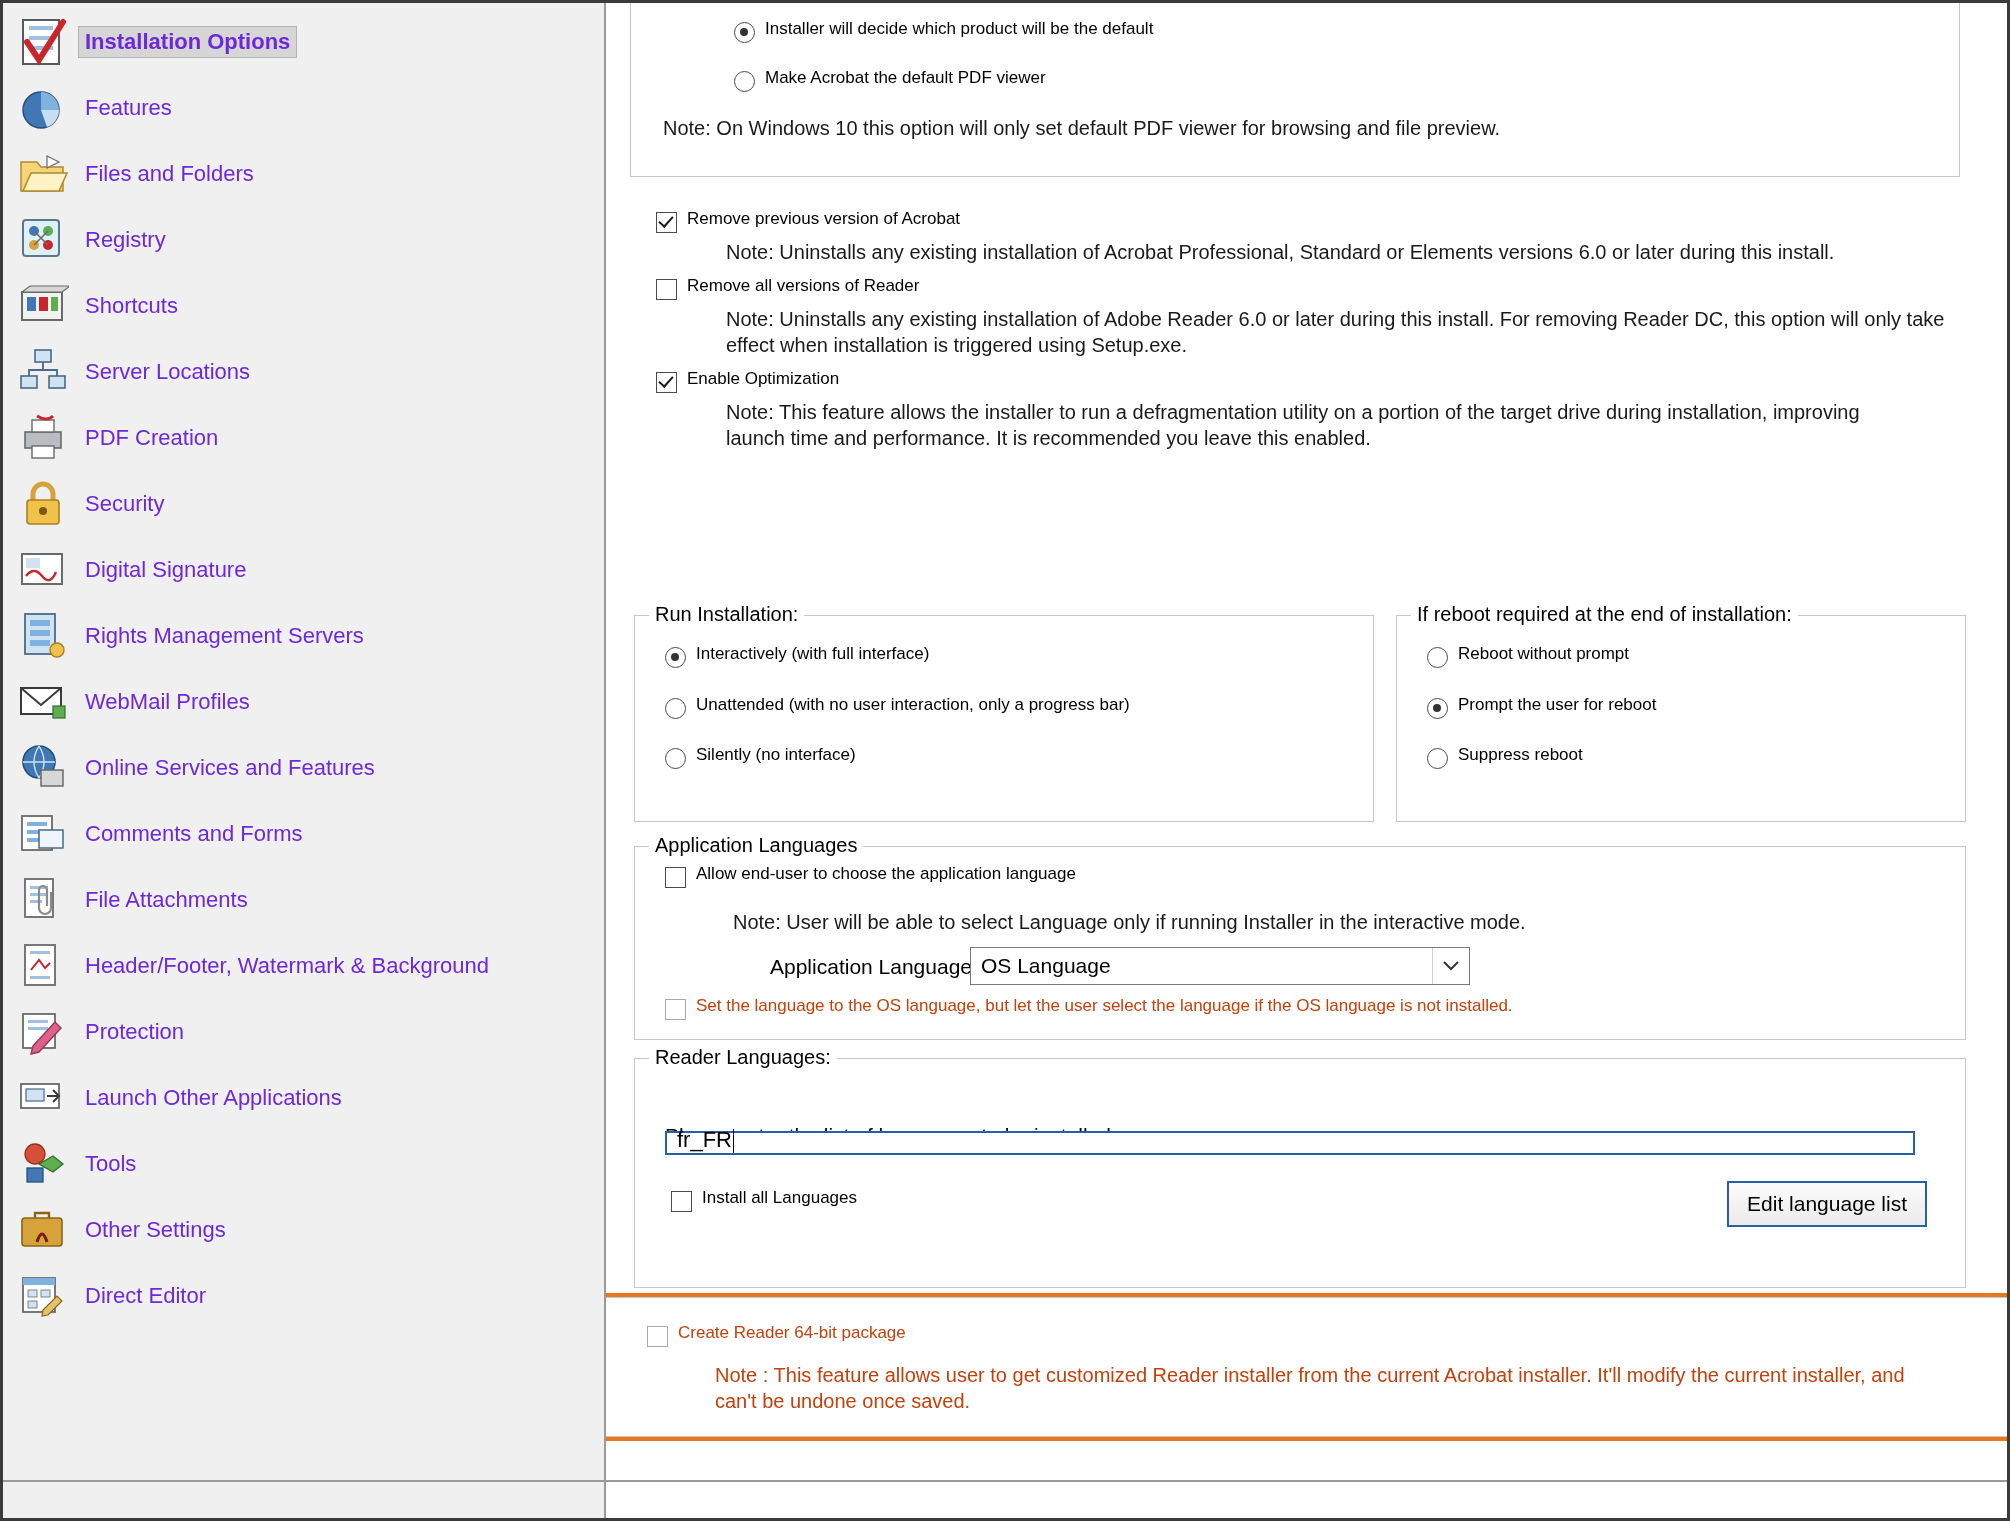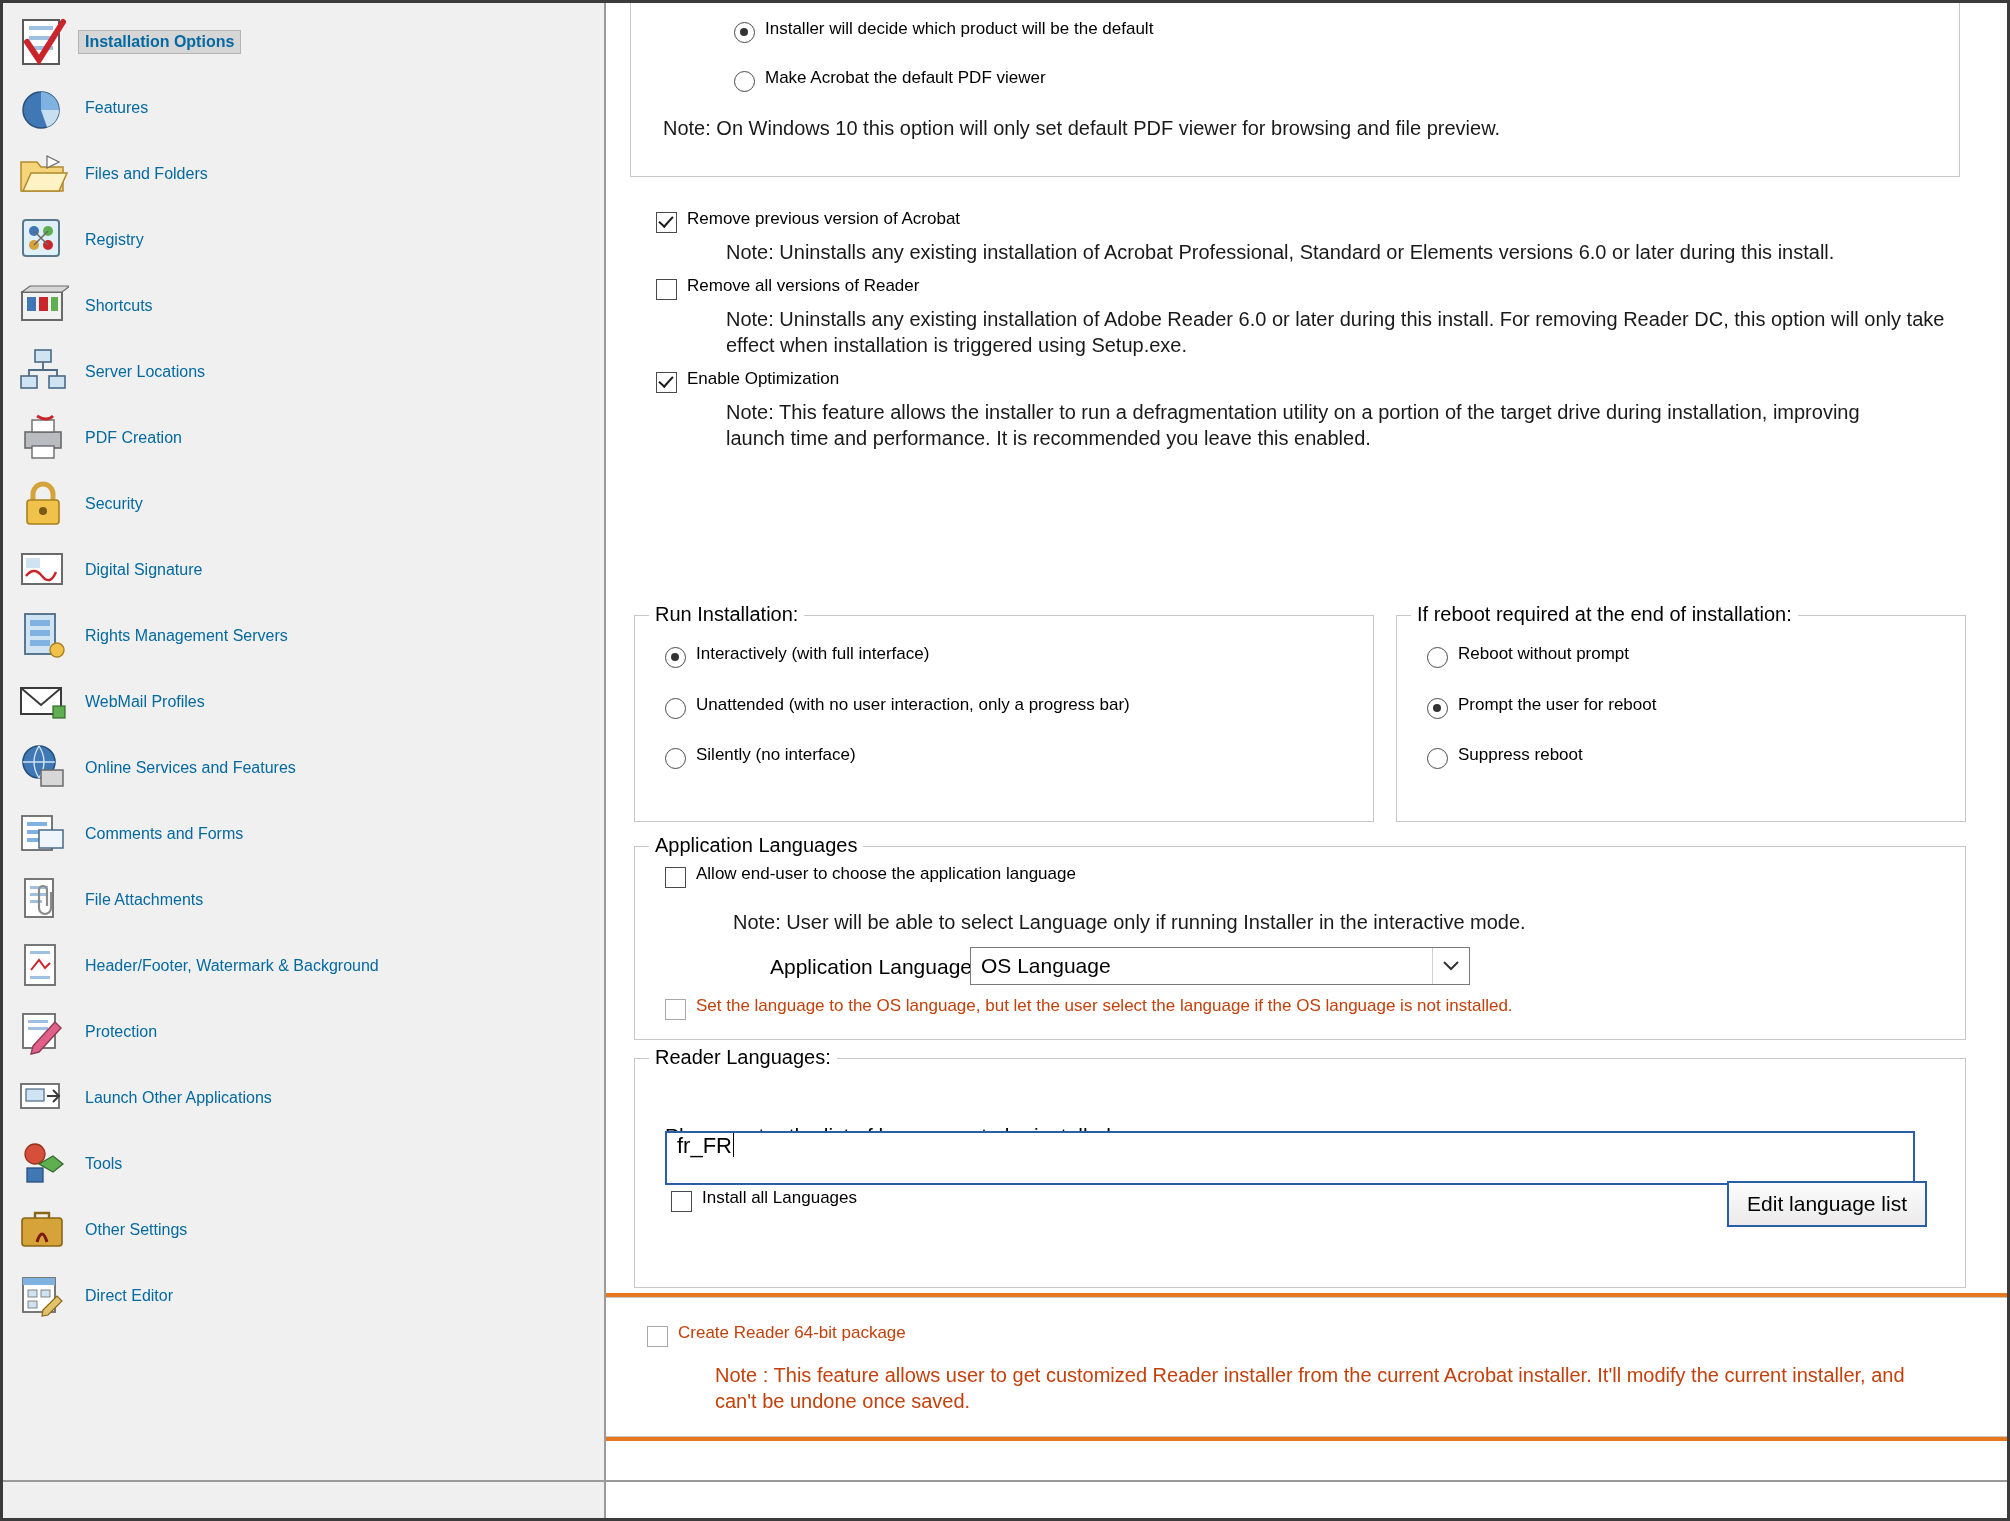--- a/index.html
+++ b/index.html
@@ -34,22 +34,22 @@
     position: relative;
   }
   .nav-item {
     display: flex;
     align-items: center;
     height: 66px;
     padding-left: 14px;
     box-sizing: border-box;
   }
   .nav-label {
-    font-size: 16px;
-    color: #0369a1;
+    font-size: 22px;
+    color: #6d28d9;
     margin-left: 16px;
     white-space: nowrap;
   }
   .nav-item.selected .nav-label {
     background: #d6d6d6;
     outline: 1px solid #b4b4b4;
     padding: 2px 6px;
     margin-left: 10px;
     font-weight: bold;
   }
@@ -167,26 +167,26 @@
     right: 0;
     top: 0;
     width: 36px;
     height: 100%;
     display: flex;
     align-items: center;
     justify-content: center;
     border-left: 1px solid #d0d0d0;
   }
   .textinput {
-    height: 54px;
+    height: 24px;
     border: 2px solid #2b5ea8;
     background: #ffffff;
     box-sizing: border-box;
     display: flex;
-    align-items: flex-start;
+    align-items: flex-end;
     padding-left: 10px;
     font-size: 22px;
   }
   .caret {
     display: inline-block;
     width: 1px;
     height: 24px;
     background: #000;
     margin-left: 1px;
   }

